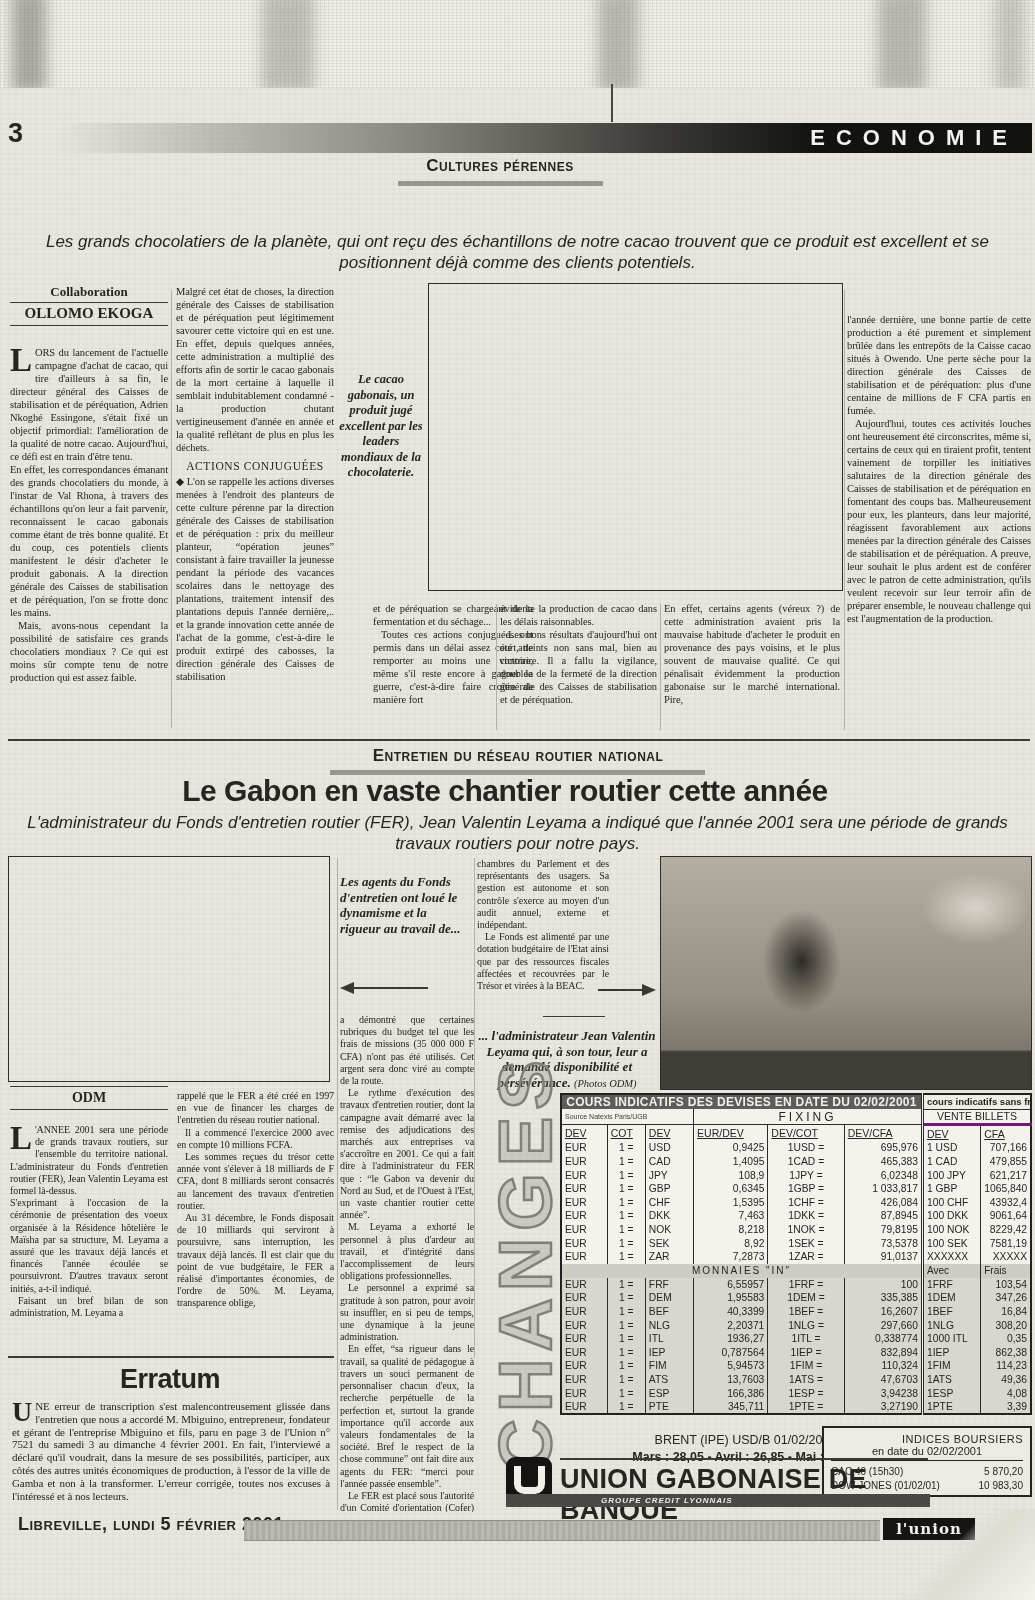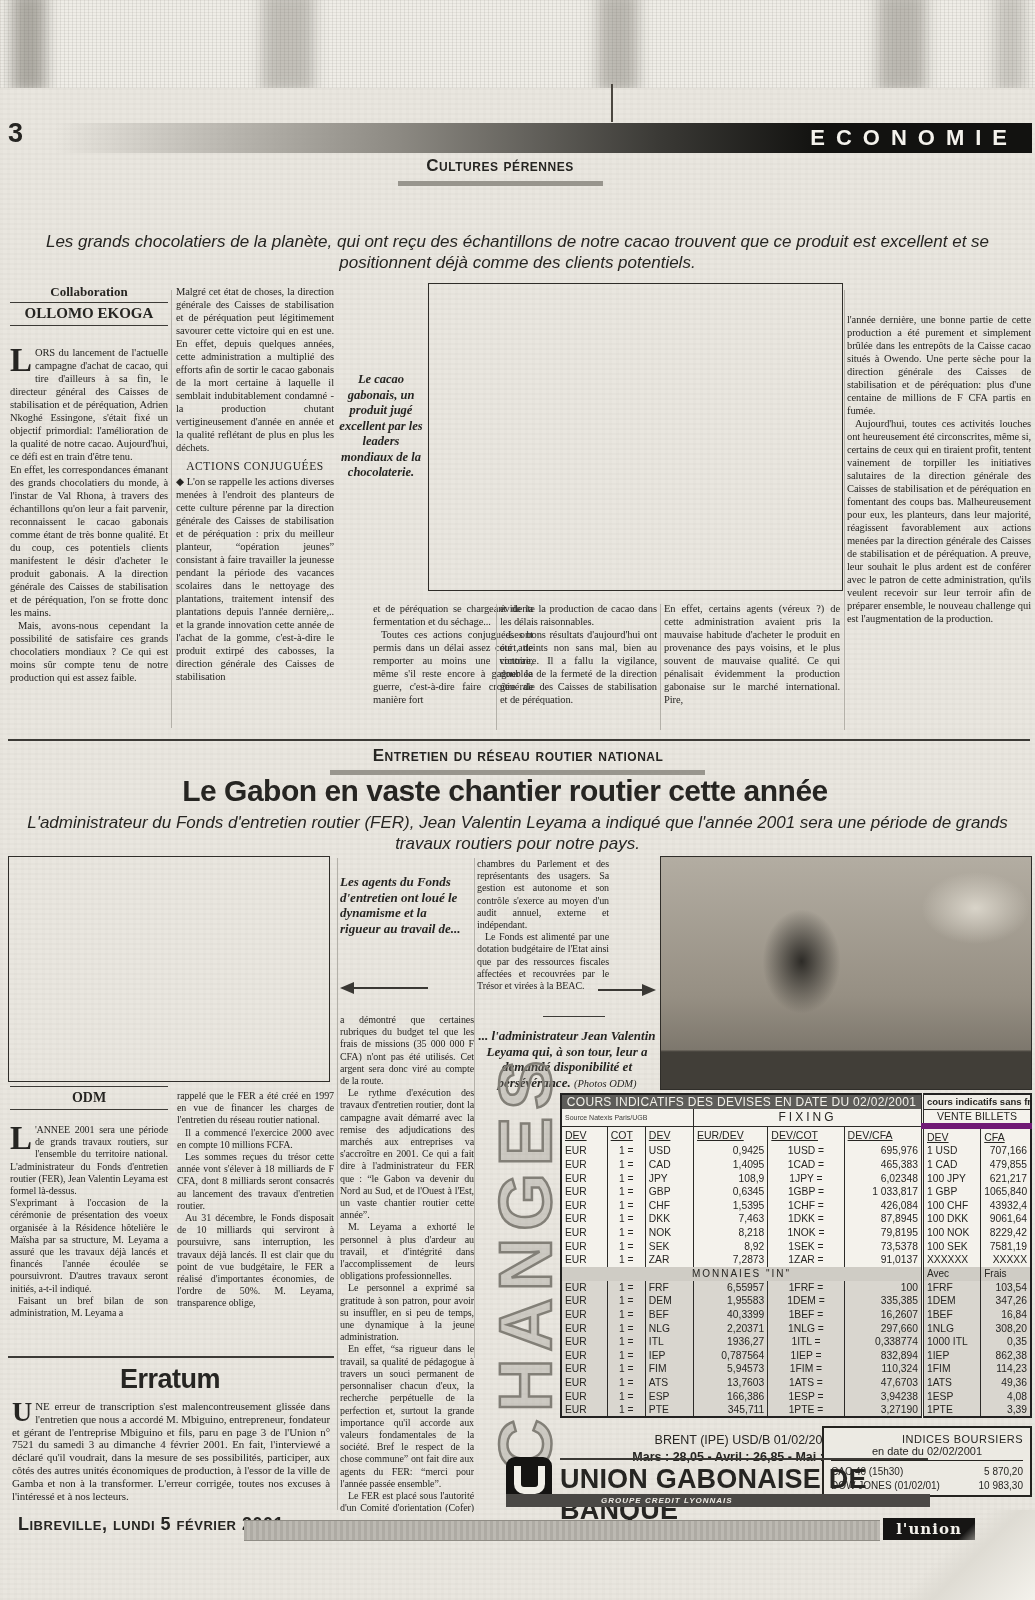--- a/index.html
+++ b/index.html
@@ -51,25 +51,25 @@
   
   .chv{font-family:"Liberation Sans",sans-serif;font-weight:bold;font-size:74px;letter-spacing:7px;
      color:rgba(134,131,123,.28);-webkit-text-stroke:2.5px #827f77;transform:rotate(-90deg);
      text-align:center;}
   table.fx{border-collapse:collapse;table-layout:fixed;width:472px;
      font-family:"Liberation Sans",sans-serif;font-size:10.3px;background:#f4f2ec;}
   table.fx td,table.fx th{border-left:1px solid #2c2b28;padding:0 3px;height:13.6px;overflow:hidden;white-space:nowrap;}
   table.fx td:first-child,table.fx th:first-child{border-left:none;}
   table.fx .sep{border-left:3px double #2c2b28;}
   table.fx{border:2px solid #222120;}
-  .titleL{background:#5d5c59;color:#f2f0e9;font-weight:normal;font-size:12px;text-align:center;height:24px;letter-spacing:.3px;}
+  .titleL{background:#5d5c59;color:#f2f0e9;font-weight:bold;font-size:12px;text-align:center;height:24px;letter-spacing:.3px;}
   .titleR{background:#efede6;font-size:9.5px;text-align:center;height:24px;border-bottom:1px solid #2c2b28;}
   .srccell{font-size:7px;color:#3c3b38;height:20px;border-bottom:1px solid #2c2b28;}
   .fixcell{font-size:12px;letter-spacing:3px;text-align:center;height:20px;border-bottom:1px solid #2c2b28;}
-  .ventecell{font-size:10.5px;text-align:center;height:20px;border-bottom:6px solid #701a75;}
+  .ventecell{font-size:10.5px;text-align:center;height:20px;border-bottom:3px solid #701a75;}
   table.fx thead th.hdr{font-weight:normal;text-decoration:underline;text-align:left;height:15px;font-size:10.5px;}
   tbody.grayrows td{background:#d9d6cf;}
   tr.indiv td{background:#cfccc5;text-align:center;letter-spacing:2px;font-size:10px;height:14px;}
   tr.indiv td.avf{letter-spacing:0;text-align:left;}
   td.num{text-align:right;}
   td.ctr{text-align:center;}
   
   .indices{border:2px solid #24231f;background:#eceae3;font-family:"Liberation Sans",sans-serif;
      box-sizing:border-box;padding:5px 7px 4px;}
   .indices .t1{font-size:11px;letter-spacing:.5px;text-align:right;}

